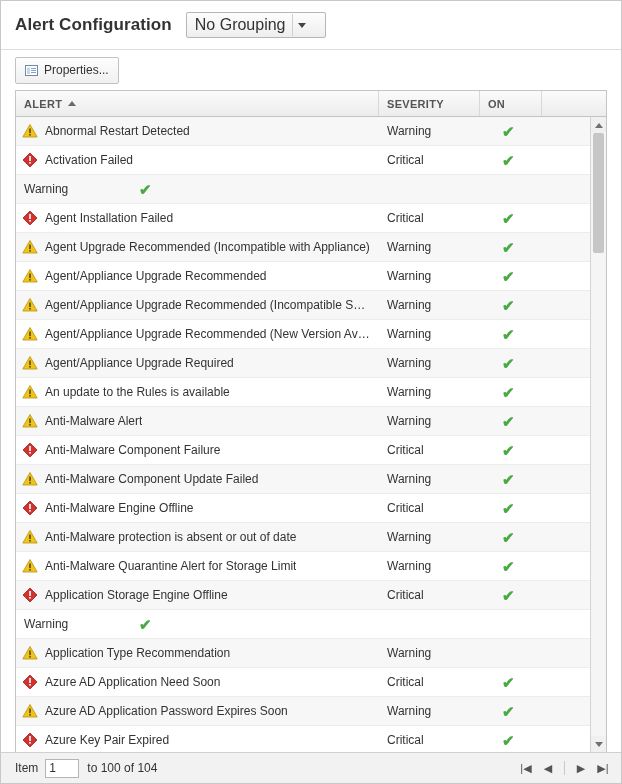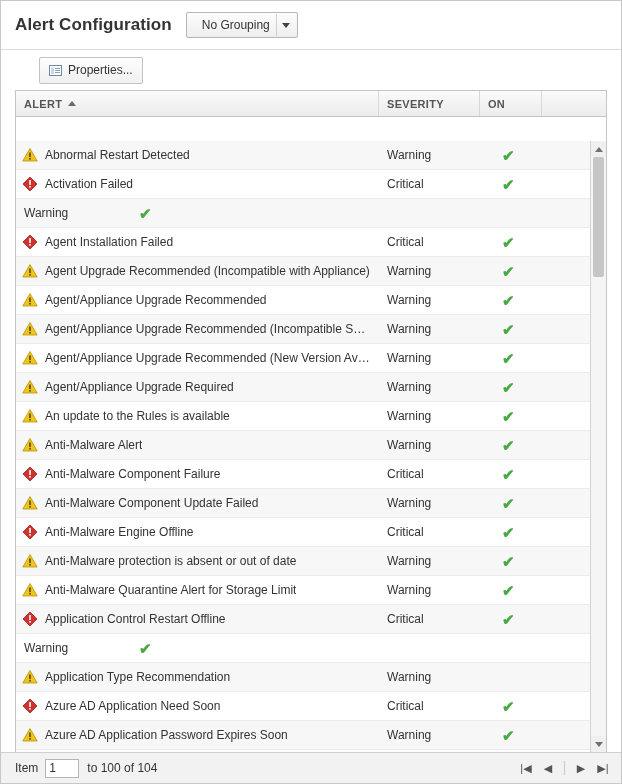--- a/index.html
+++ b/index.html
@@ -44,22 +44,22 @@
     letter-spacing: 0.1px;
   }
   .grouping-select {
     height: 24px;
     min-width: 98px;
     border: 1px solid #b6b6b6;
     border-radius: 2px;
     background: linear-gradient(#fdfdfd, #eeeeee);
     display: flex;
     align-items: center;
-    padding: 0 4px 0 8px;
-    font-size: 12px;
+    padding: 0 16px 0 8px;
+    font-size: 16px;
     color: #333333;
     cursor: default;
   }
   .grouping-select .label {
     flex: 1;
     white-space: nowrap;
   }
   .grouping-select .divider {
     width: 1px;
     height: 22px;
@@ -75,21 +75,20 @@
     margin-right: 3px;
   }
   
   .toolbar {
     height: 40px;
     min-height: 40px;
     display: flex;
     align-items: center;
     padding: 0 14px;
     background: #ffffff;
-    margin-left: 24px;
   }
   .tool-button {
     height: 25px;
     border: 1px solid #c2c2c2;
     border-radius: 2px;
     background: linear-gradient(#fefefe, #f0f0f0);
     display: flex;
     align-items: center;
     padding: 0 9px;
     font-size: 12px;
@@ -141,21 +140,20 @@
     height: 0;
     border-left: 4px solid transparent;
     border-right: 4px solid transparent;
     border-bottom: 5px solid #6a6a6a;
   }
   .grid-body-area {
     flex: 1;
     display: flex;
     overflow: hidden;
     position: relative;
-    margin-top: 24px;
   }
   .grid-body {
     flex: 1;
     overflow: hidden;
   }
   .row {
     display: flex;
     height: 28px;
     min-height: 28px;
     align-items: center;
@@ -563,21 +561,21 @@
             </div>
             <div class="cell col-pad"></div>
           </div>
           <div class="row alt">
             <div class="cell col-alert alertcell">
               <span class="sev-icon"><svg width="16" height="16" viewBox="0 0 16 16">
                   <polygon points="8,1 15,8 8,15 1,8" fill="#d2322d" stroke="#9e1f1a" stroke-width="0.8"></polygon>
                   <rect x="7.2" y="4" width="1.6" height="5" fill="#ffffff"></rect>
                   <rect x="7.2" y="10" width="1.6" height="1.6" fill="#ffffff"></rect>
                 </svg></span>
-              <span class="name-text">Application Control Restart Offline</span>
+              <span class="name-text">Application Storage Engine Offline</span>
             </div>
             <div class="cell col-sev">Critical</div>
             <div class="cell col-on">
               <span class="check">✔</span>
             </div>
             <div class="cell col-pad"></div>
           </div>
           <div class="row">
             <div class="cell col-sev">Warning</div>
             <div class="cell col-on">

